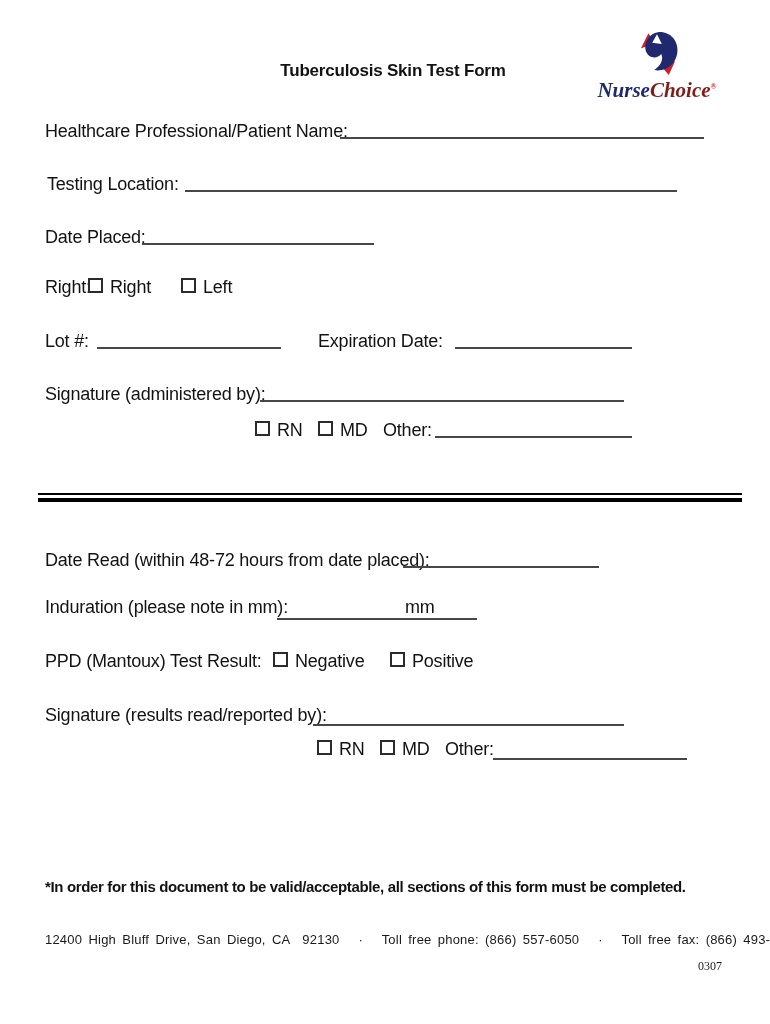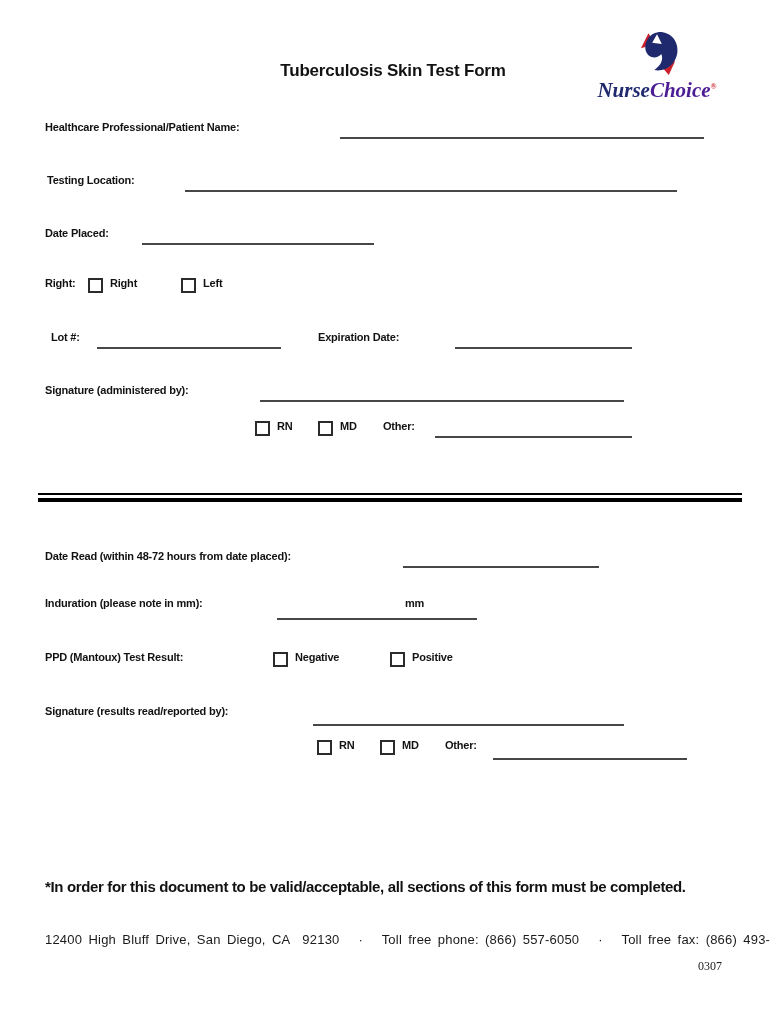--- a/index.html
+++ b/index.html
@@ -12,24 +12,24 @@
     position:absolute; top:61px; left:0; width:100%;
     text-align:center; font-size:17px; font-weight:bold; letter-spacing:-0.2px;margin-left:8px;
   }
   .logo { position:absolute; top:30px; right:46px; width:134px; text-align:center; }
   .logo-swirl { display:block; margin:0 auto; }
   .logo-text {
     font-family:"Liberation Serif", serif; font-style:italic; font-weight:bold;
     font-size:21px; line-height:22px; white-space:nowrap;
   }
   .logo-nurse { color:#1f2a6e; }
-  .logo-choice { color:#4c1d95; }
+  .logo-choice { color:#7f1d1d; }
   .logo-reg { font-size:8px; font-style:normal; color:#c9202b; vertical-align:super; }
   .label {
-    position:absolute; font-weight:bold; font-size:11px;
+    position:absolute; font-weight:normal; font-size:18px;
     letter-spacing:-0.2px; white-space:nowrap;
   }
   .blank {
     position:absolute; height:20px; box-sizing:content-box;
     border:none; border-bottom:2px solid #474747; border-radius:0;
     background:transparent; outline:none; padding:0 2px;
     font:14px "Liberation Sans", sans-serif; color:#121212;
   }
   .checkbox {
     position:absolute; width:11px; height:11px;
@@ -80,21 +80,21 @@
 
   <div class="label" style="left:45px; top:227px;">Date Placed:</div>
   <input class="blank" style="left: 142px; top: 223px; width: 228px;" value="">
 
   <div class="label" style="left:45px; top:277px;">Right:</div>
   <div class="checkbox" style="left:88px; top:278px;" role="checkbox" aria-checked="false"></div>
   <div class="label" style="left:110px; top:277px;">Right</div>
   <div class="checkbox" style="left:181px; top:278px;" role="checkbox" aria-checked="false"></div>
   <div class="label" style="left:203px; top:277px;">Left</div>
 
-  <div class="label" style="left:51px; top:331px;">Lot #:</div>
+  <div class="label" style="left:45px; top:331px;">Lot #:</div>
   <input class="blank" style="left: 97px; top: 327px; width: 180px;" value="">
   <div class="label" style="left:318px; top:331px;">Expiration Date:</div>
   <input class="blank" style="left: 455px; top: 327px; width: 173px;" value="">
 
   <div class="label" style="left:45px; top:384px;">Signature (administered by):</div>
   <input class="blank" style="left: 260px; top: 380px; width: 360px;" value="">
 
   <div class="checkbox" style="left:255px; top:421px;" role="checkbox" aria-checked="false"></div>
   <div class="label" style="left:277px; top:420px;">RN</div>
   <div class="checkbox" style="left:318px; top:421px;" role="checkbox" aria-checked="false"></div>

